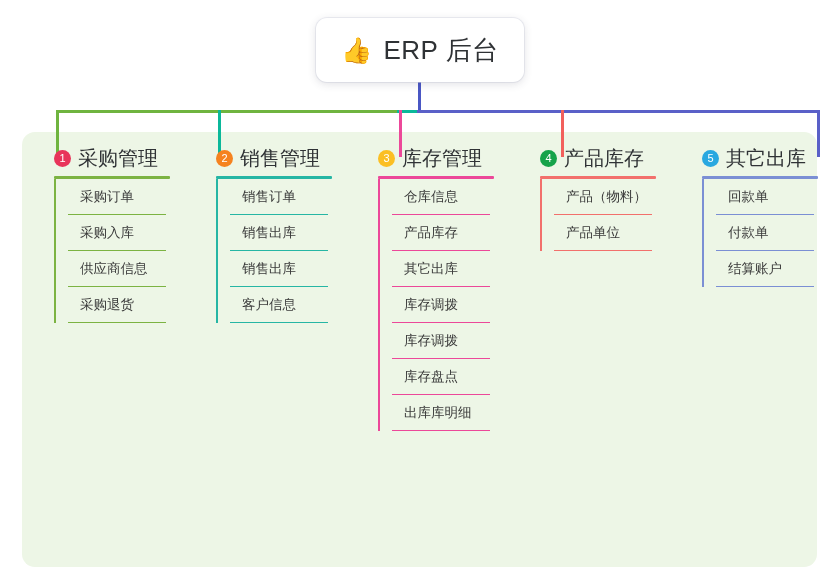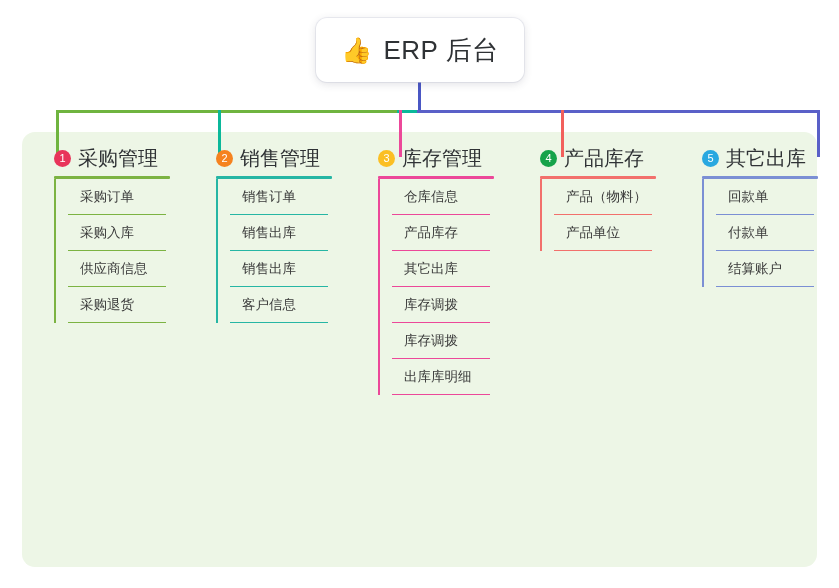--- a/index.html
+++ b/index.html
@@ -158,20 +158,24 @@
           </div>
           <div class="leaf">
             <span class="leaf-label">库存调拨</span>
             <div class="leaf-rule" style="background: rgb(236, 72, 153);"></div>
           </div>
           <div class="leaf">
             <span class="leaf-label">库存调拨</span>
             <div class="leaf-rule" style="background: rgb(236, 72, 153);"></div>
           </div>
           <div class="leaf">
+            <span class="leaf-label">库存盘点</span>
+            <div class="leaf-rule" style="background: rgb(236, 72, 153);"></div>
+          </div>
+          <div class="leaf">
             <span class="leaf-label">出库库明细</span>
             <div class="leaf-rule" style="background: rgb(236, 72, 153);"></div>
           </div>
         </div>
       </div>
       <div class="col" style="left: 524px;">
         <div class="col-head">
           <span class="badge" style="background: rgb(22, 163, 74);">4</span>
           <span class="head-label">产品库存</span>
         </div>

